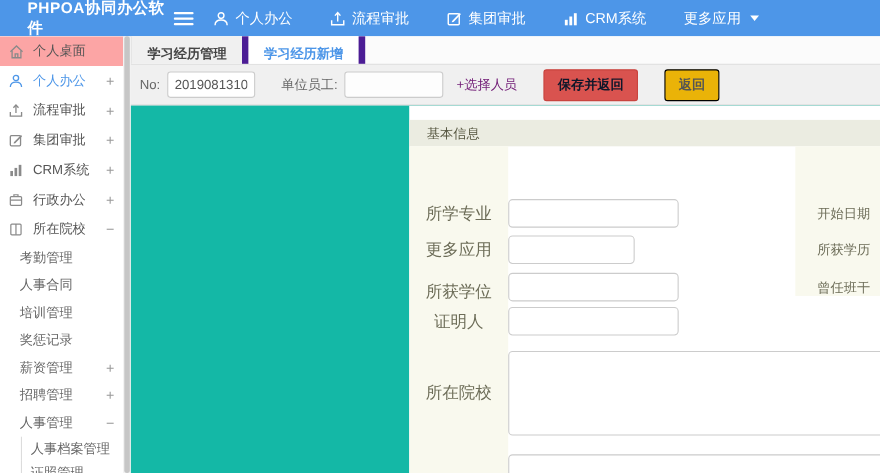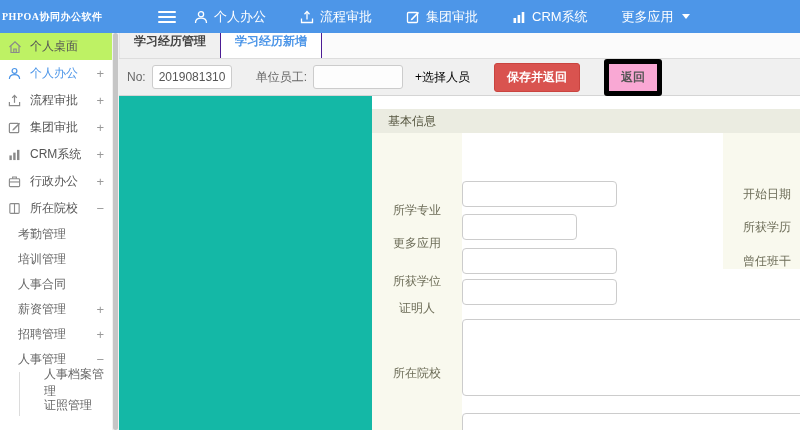--- a/index.html
+++ b/index.html
@@ -8,107 +8,107 @@
     font-family:"Liberation Sans","DejaVu Sans",sans-serif;
     font-size:12px; color:#555; background:#fff; position:relative;
   }
   svg { display:block; }
 
   
   .navbar {
     position:absolute; top:0; left:0; right:0; height:33px;
     background:#4d96e8; display:flex; align-items:center; color:#fff;
   }
-  .logo { font-size:10px; font-weight:bold; padding-left:2px; width:158px; letter-spacing:.5px;font-family:Liberation Serif, serif; }
+  .logo { font-size:14px; font-weight:bold; padding-left:25px; width:158px; letter-spacing:.5px; }
   .hamburger { width:18px; margin-right:18px; cursor:pointer; }
   .hamburger span { display:block; height:2px; background:#fff; margin:3px 0; border-radius:1px; }
   .nav-menu { display:flex; align-items:center; gap:34px; }
   .nav-item { display:flex; align-items:center; gap:6px; font-size:13px; cursor:pointer; white-space:nowrap; }
   .caret { width:0; height:0; border-left:4px solid transparent; border-right:4px solid transparent; border-top:5px solid #fff; margin-left:2px; }
 
   
   .sidebar {
     position:absolute; top:33px; left:0; width:112px; bottom:0;
     background:#fff; overflow:hidden;
   }
   .side-item {
     height:27px; display:flex; align-items:center; padding-left:8px;
     color:#555; cursor:pointer; position:relative;
   }
   .side-item .s-icon { width:14px; margin-right:8px; color:#8a8a8a; }
-  .side-item.active-desktop { background:#bef264; }
+  .side-item.active-desktop { background:#fca5a5; }
   .side-item.blue, .side-item.blue .s-icon { color:#4d96e8; }
   .toggle { position:absolute; right:8px; color:#999; font-size:13px; }
   .side-sub {
     height:25px; display:flex; align-items:center; padding-left:18px;
     color:#666; cursor:pointer; position:relative;text-align:right;
   }
   .side-deep {
-    height:22px; display:flex; align-items:center; padding-left:44px;
+    height:22px; display:flex; align-items:center; padding-left:28px;
     color:#666; cursor:pointer; position:relative;
   }
   .side-deep::before { content:""; position:absolute; left:19px; top:0; bottom:0; width:1px; background:#dcdcdc; }
 
   .side-scrollbar {
     position:absolute; top:33px; left:112px; width:7px; bottom:0;
     background:#f1f1f1;
   }
   .side-scrollbar .thumb { position:absolute; top:0; bottom:0; left:1px; width:5px; background:#c6c6c6; border-radius:3px; }
 
   
   .main { position:absolute; top:33px; left:119px; right:0; bottom:0; display:flex; flex-direction:column; }
 
   .tabbar {
     height:26px; background:#fbfbfb; border-bottom:1px solid #ddd;
     display:flex; align-items:stretch; flex:0 0 auto;
   }
   .tab {
-    padding:0 14px; display:flex; align-items:flex-start; font-size:12px; font-weight:bold;
-    cursor:pointer; border-right:1px solid #4c1d95;
+    padding:0 14px; display:flex; align-items:flex-end; font-size:12px; font-weight:bold;
+    cursor:pointer; border-right:6px solid #4c1d95;
   }
   .tab.inactive { background:#f0f0f0; color:#444; border-left:1px solid #e5e5e5; }
   .tab.active { background:#fff; color:#4d96e8; }
 
   .toolbar {
     height:37px; background:#f0f0f0; border-bottom:1px solid #d5d5d5;
     display:flex; align-items:center; padding-left:8px; flex:0 0 auto;
   }
   .toolbar .lbl { color:#666; margin-right:6px; white-space:nowrap; }
   .tb-input {
     height:24px; border:1px solid #ccc; border-radius:3px; background:#fff;
     font-size:12px; color:#555; padding:0 6px; font-family:inherit; outline:none;
   }
   .no-input { width:80px; }
   .emp-input { width:90px; background:#fdfdfd; }
-  .choose-link { color:#000000; margin-left:12px; cursor:pointer; white-space:nowrap; }
+  .choose-link { color:#701a75; margin-left:12px; cursor:pointer; white-space:nowrap; }
   .btn {
     font-size:12px; font-weight:bold; border-radius:3px; cursor:pointer;
     padding:5px 12px; font-family:inherit; white-space:nowrap;
   }
-  .btn-save { background:#d9534f; border:1px solid #c9443f; color:#ffffff; margin-left:24px; }
-  .btn-back { background:#f9a8d4; border:5px solid #000000; color:#555; margin-left:24px; }
+  .btn-save { background:#d9534f; border:1px solid #c9443f; color:#0f172a; margin-left:24px; }
+  .btn-back { background:#eab308; border:1px solid #000000; color:#555; margin-left:24px; }
 
   .content { flex:1; background:#14b8a6; position:relative; overflow:hidden; }
 
   
   .form-panel {
     position:absolute; left:253px; top:0; bottom:0; width:560px; background:#fff;
     padding-top:13px; overflow:hidden;
   }
   .section-header {
     height:24px; background:#ebece1; display:flex; align-items:center;
     padding-left:16px; color:#55553f; font-size:12px;
   }
   .form-body { position:relative; height:100%; }
   .label-strip-left { position:absolute; left:0; top:0; bottom:0; width:90px; background:#f9f9ee; }
   .label-strip-right { position:absolute; left:351px; top:0; width:209px; height:136px; background:#f9f9ee; }
 
   .f-label {
-    position:absolute; width:90px; text-align:center; color:#6d6d58; font-size:12px;
-    display:flex; align-items:center; justify-content:center;margin-top:16px;
+    position:absolute; width:90px; text-align:center; color:#6d6d58; font-size:15px;
+    display:flex; align-items:center; justify-content:center;
   }
   .f-label-r { position:absolute; left:351px; width:88px; text-align:center; color:#6d6d58; font-size:12px;
     display:flex; align-items:center; justify-content:center; }
   .f-input {
     position:absolute; left:90px; height:26px; border:1px solid #ccc; border-radius:4px;
     background:#fff; font-size:12px; color:#555; padding:0 6px; outline:none; font-family:inherit;
   }
   .f-textarea {
     position:absolute; left:90px; width:470px; border:1px solid #ccc; border-radius:4px;
     background:#fff; resize:none; outline:none; font-family:inherit; font-size:12px; color:#555; padding:4px 6px;
@@ -248,24 +248,27 @@
       </svg>
     </span>
     <span>所在院校</span>
     <span class="toggle">−</span>
   </div>
 
   <div class="side-sub">
     <span>考勤管理</span>
   </div>
   <div class="side-sub">
+    <span>人事合同</span>
+  </div>
+  <div class="side-sub">
     <span>培训管理</span>
   </div>
   <div class="side-sub">
-    <span>人事合同</span>
+    <span>奖惩记录</span>
   </div>
   <div class="side-sub">
     <span>薪资管理</span>
     <span class="toggle">+</span>
   </div>
   <div class="side-sub">
     <span>招聘管理</span>
     <span class="toggle">+</span>
   </div>
   <div class="side-sub">

